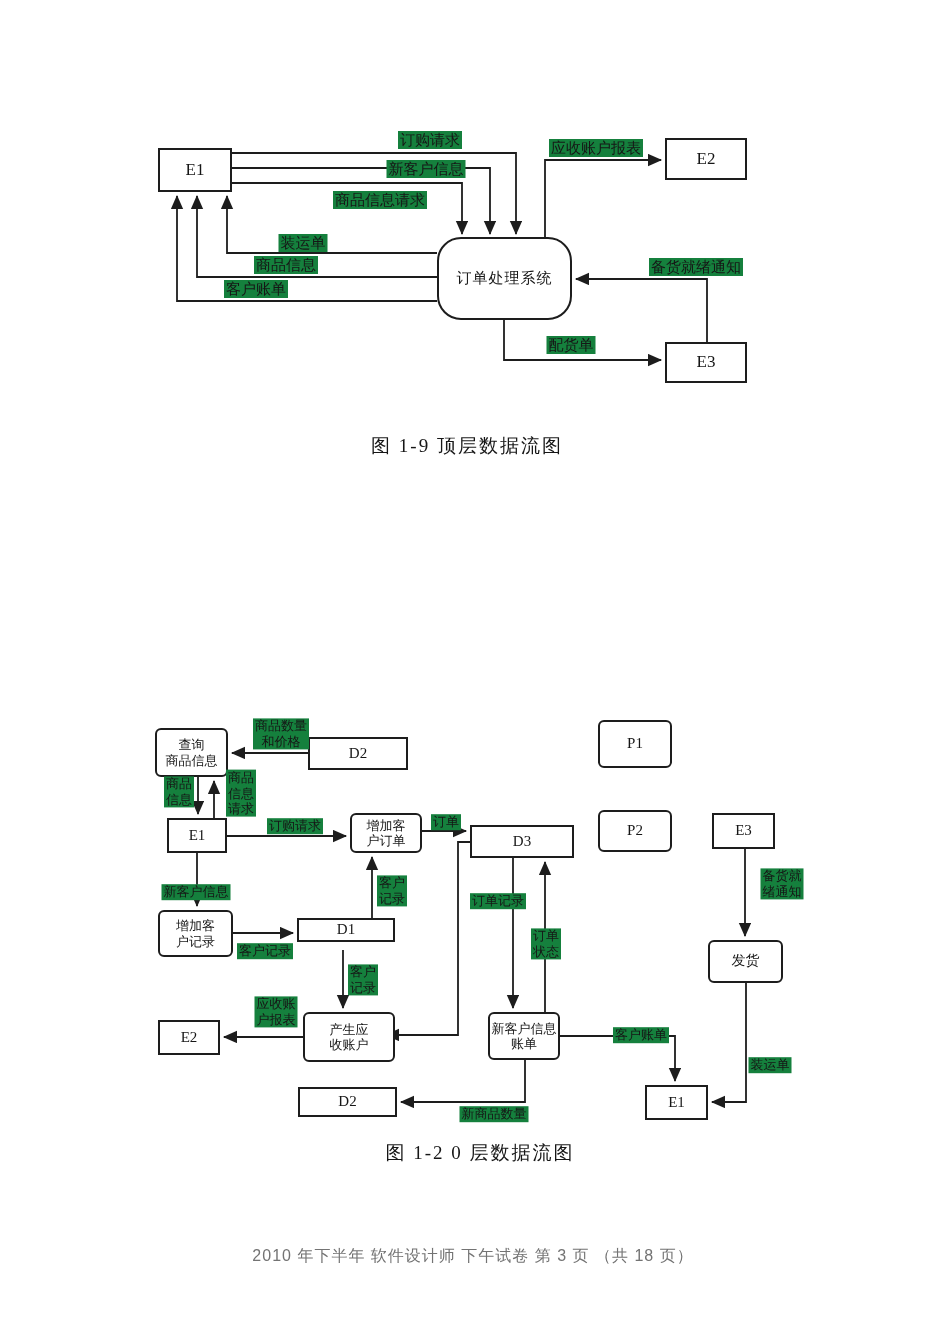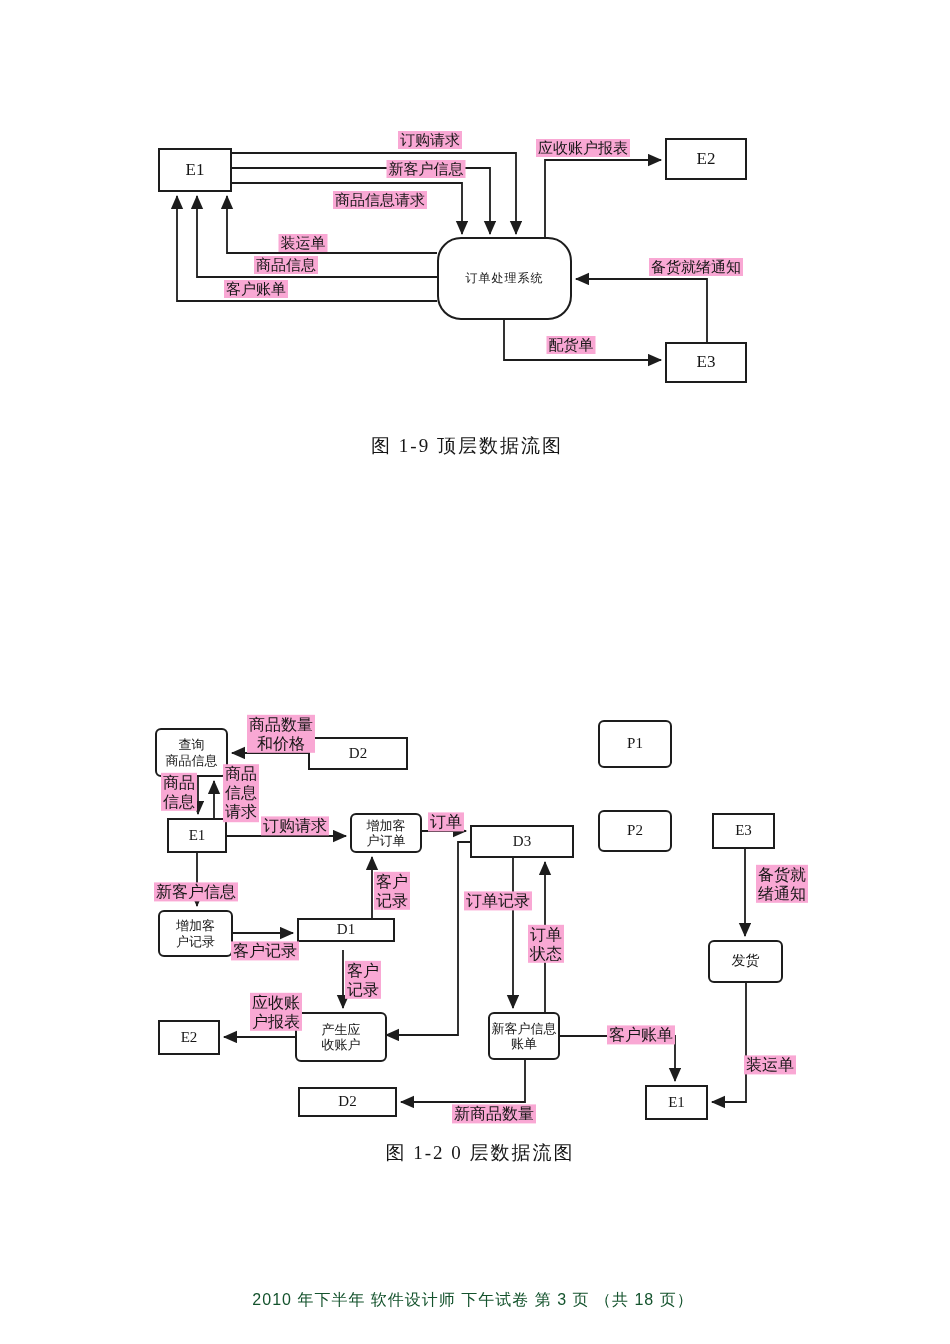--- a/index.html
+++ b/index.html
@@ -27,45 +27,44 @@
     line-height: 1.18;
   }
   .round16 { border-radius: 6px; }
   .round22 { border-radius: 24px; }
   .lbl {
     position: absolute;
     transform: translate(-50%, -50%);
     text-align: center;
     white-space: pre-line;
     line-height: 1.2;
-    background: #f9a8d4;
+    background: #15803d;
     padding: 0 2px;
   }
   .f1node  { font-size: 17px; }
-  .f1sys   { font-size: 12px; letter-spacing: 1px; }
+  .f1sys   { font-size: 15px; letter-spacing: 1px; }
   .f1lbl   { font-size: 15px; }
   .f2node  { font-size: 13px; }
   .f2box   { font-size: 15px; }
-  .f2lbl   { font-size: 16px; }
+  .f2lbl   { font-size: 13px; }
   .caption {
     position: absolute;
     transform: translate(-50%, -50%);
     font-size: 19px;
     letter-spacing: 2px;
     white-space: nowrap;
   }
   .footer {
     position: absolute;
     transform: translate(-50%, -50%);
     font-size: 16px;
     letter-spacing: 1px;
     white-space: nowrap;
     font-family: "Liberation Sans", "DejaVu Sans", sans-serif;
-    color: #14532d;
-    margin-top: 44px;
+    color: #737373;
   }
 </style>
 </head>
 <body>
 
 <div id="page">
 
   <svg id="flows" viewBox="0 0 950 1344" xmlns="http://www.w3.org/2000/svg">
     <defs>
       <marker id="arrow" markerWidth="9" markerHeight="8" refX="7.4" refY="3.5" orient="auto">
@@ -106,41 +105,41 @@
   <div class="node f1node" style="left:665px; top:138px; width:82px; height:42px;">E2</div>
   <div class="node f1node" style="left:665px; top:342px; width:82px; height:41px;">E3</div>
   <div class="node f1sys round22" style="left:437px; top:237px; width:135px; height:83px;">订单处理系统</div>
 
   <div class="lbl f1lbl" style="left:430px; top:140px;">订购请求</div>
   <div class="lbl f1lbl" style="left:426px; top:169px;">新客户信息</div>
   <div class="lbl f1lbl" style="left:380px; top:200px;">商品信息请求</div>
   <div class="lbl f1lbl" style="left:303px; top:243px;">装运单</div>
   <div class="lbl f1lbl" style="left:286px; top:265px;">商品信息</div>
   <div class="lbl f1lbl" style="left:256px; top:289px;">客户账单</div>
-  <div class="lbl f1lbl" style="left:583px; top:148px;">应收账户报表</div>
+  <div class="lbl f1lbl" style="left:596px; top:148px;">应收账户报表</div>
   <div class="lbl f1lbl" style="left:696px; top:267px;">备货就绪通知</div>
   <div class="lbl f1lbl" style="left:571px; top:345px;">配货单</div>
 
   <div class="caption" style="left:467px; top:446px;">图 1-9   顶层数据流图</div>
 
   <div class="node f2node round16" style="left:155px; top:728px; width:73px; height:49px;">查询
 商品信息</div>
   <div class="node f2box" style="left:308px; top:737px; width:100px; height:33px;">D2</div>
   <div class="node f2box round16" style="left:598px; top:720px; width:74px; height:48px;">P1</div>
   <div class="node f2box" style="left:167px; top:818px; width:60px; height:35px;">E1</div>
   <div class="node f2node round16" style="left:350px; top:813px; width:72px; height:40px;">增加客
 户订单</div>
   <div class="node f2box" style="left:470px; top:825px; width:104px; height:33px;">D3</div>
   <div class="node f2box round16" style="left:598px; top:810px; width:74px; height:42px;">P2</div>
   <div class="node f2box" style="left:712px; top:813px; width:63px; height:36px;">E3</div>
   <div class="node f2node round16" style="left:158px; top:910px; width:75px; height:47px;">增加客
 户记录</div>
   <div class="node f2box" style="left:297px; top:918px; width:98px; height:24px;">D1</div>
   <div class="node f2node round16" style="left:708px; top:940px; width:75px; height:43px; font-size:14px;">发货</div>
-  <div class="node f2node round16" style="left:295px; top:1012px; width:92px; height:50px;">产生应
+  <div class="node f2node round16" style="left:303px; top:1012px; width:92px; height:50px;">产生应
 收账户</div>
   <div class="node f2box" style="left:158px; top:1020px; width:62px; height:35px;">E2</div>
   <div class="node f2node round16" style="left:488px; top:1012px; width:72px; height:48px;">新客户信息
 账单</div>
   <div class="node f2box" style="left:645px; top:1085px; width:63px; height:35px;">E1</div>
   <div class="node f2box" style="left:298px; top:1087px; width:99px; height:30px;">D2</div>
 
   <div class="lbl f2lbl" style="left:281px; top:734px;">商品数量
 和价格</div>
   <div class="lbl f2lbl" style="left:179px; top:792px;">商品

